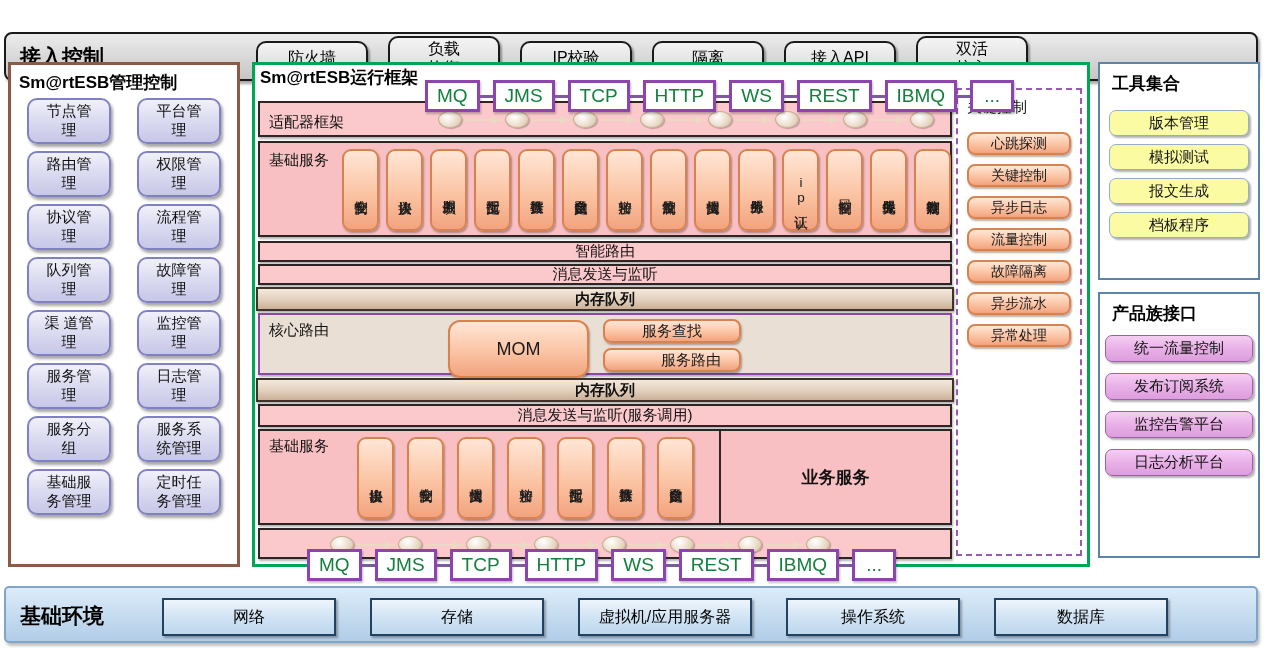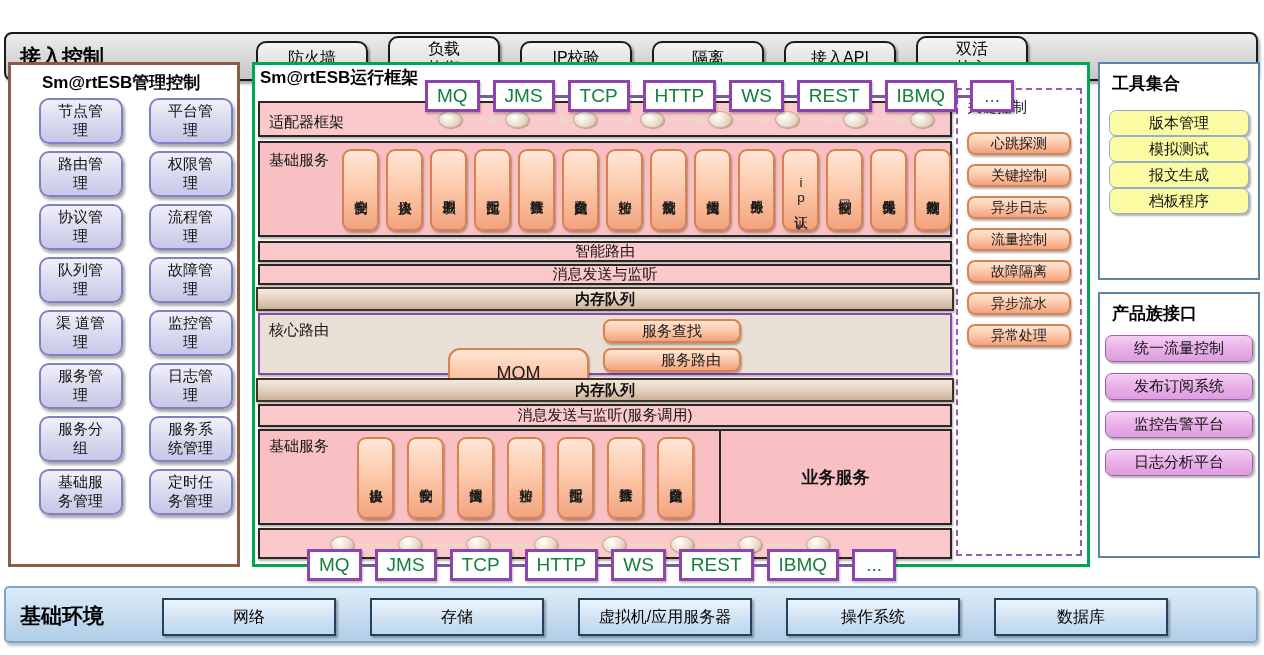--- a/index.html
+++ b/index.html
@@ -12,21 +12,21 @@
     border-radius: 8px; box-shadow: 2px 3px 3px rgba(0,0,0,.35); display: flex; align-items: center; margin-top: 28px; }
   .topbar-title { font-size: 21px; font-weight: bold; color: #000; margin-left: 14px; }
   .topbar-btns { position: absolute; left: 250px; top: 0; height: 49px; display: flex; align-items: center; gap: 20px; }
   .tb-btn { min-width: 112px; min-height: 36px; padding: 2px 12px; background: linear-gradient(180deg,#f4f4f4,#d6d6d6);
     border: 2px solid #1a1a1a; border-radius: 10px; box-shadow: 2px 2px 2px rgba(0,0,0,.35);
     font-size: 16px; color: #000; display: flex; align-items: center; justify-content: center;
     text-align: center; white-space: pre-line; line-height: 1.15; }
 
   
   .mgmt { position: absolute; left: 8px; top: 62px; width: 232px; height: 505px;
-    background: #fff; border: 3px solid #8c5b48; padding-left: 23px; }
+    background: #fff; border: 3px solid #8c5b48; }
   .mgmt-title { font-size: 17px; font-weight: bold; color: #000; margin: 6px 0 2px 8px; }
   .mgmt-grid { display: grid; grid-template-columns: 84px 84px; justify-content: center;
     column-gap: 26px; row-gap: 7px; margin-top: 4px; }
   .mgmt-btn { width: 84px; height: 46px; background: linear-gradient(180deg,#f1f1fb 0%,#dcdcf1 45%,#c7c7e8 100%);
     border: 2px solid #8080c2; border-radius: 10px; box-shadow: 2px 3px 3px rgba(0,0,0,.35);
     font-size: 15px; line-height: 1.25; color: #111; display: flex; align-items: center; justify-content: center;
     text-align: center; padding: 0 13px; }
 
   
   .frame { position: absolute; left: 252px; top: 62px; width: 838px; height: 505px;
@@ -89,21 +89,21 @@
   
   .envbar { position: absolute; left: 4px; top: 586px; width: 1254px; height: 57px;
     background: linear-gradient(180deg,#dcecf9 0%,#c2d9ee 60%,#b2cde8 100%);
     border: 2px solid #7fa6c9; border-radius: 5px; box-shadow: 2px 3px 3px rgba(0,0,0,.25); }
   .envbar-title { position: absolute; left: 14px; top: 14px; font-size: 21px; font-weight: bold; color: #000; }
   .env-list { position: absolute; left: 156px; top: 10px; display: flex; gap: 34px; }
   .env-btn { flex: 0 0 174px; height: 38px; background: linear-gradient(180deg,#edf5fc 0%,#cfe2f3 55%,#bdd7ee 100%);
     border: 2px solid #24425f; box-shadow: 2px 2px 2px rgba(0,0,0,.3);
     font-size: 16px; color: #000; display: flex; align-items: center; justify-content: center; }
 
-  .mom-btn { position: absolute; left: 188px; top: 5px; width: 141px; height: 51px; border-radius: 12px; font-size: 18px; margin-top: 28px; }
+  .mom-btn { position: absolute; left: 188px; top: 5px; width: 141px; height: 58px; border-radius: 12px; font-size: 18px; }
   .svc-btn { position: absolute; left: 343px; width: 138px; height: 24px; border-radius: 8px; font-size: 15px; }
 </style>
 </head>
 <body>
 
 <div id="stage">
 
   <div class="topbar">
     <div class="topbar-title">接入控制</div>
     <div class="topbar-btns">
@@ -368,21 +368,21 @@
           <div class="sbox keyctl-btn">流量控制</div>
           <div class="sbox keyctl-btn">故障隔离</div>
           <div class="sbox keyctl-btn">异步流水</div>
           <div class="sbox keyctl-btn">异常处理</div>
         </div>
     </div>
   </div>
 
   <div class="rpanel" style="top:62px;height:218px;">
     <div class="rpanel-title">工具集合</div>
-    <div class="rlist" style="margin-top:15px;">
+    <div class="rlist" style="margin-top:15px;gap:8px;">
         <div class="ybtn">版本管理</div>
         <div class="ybtn">模拟测试</div>
         <div class="ybtn">报文生成</div>
         <div class="ybtn">档板程序</div>
       </div>
   </div>
 
   <div class="rpanel" style="top:292px;height:266px;">
     <div class="rpanel-title">产品族接口</div>
     <div class="rlist" style="margin-top:10px;gap:11px;">

